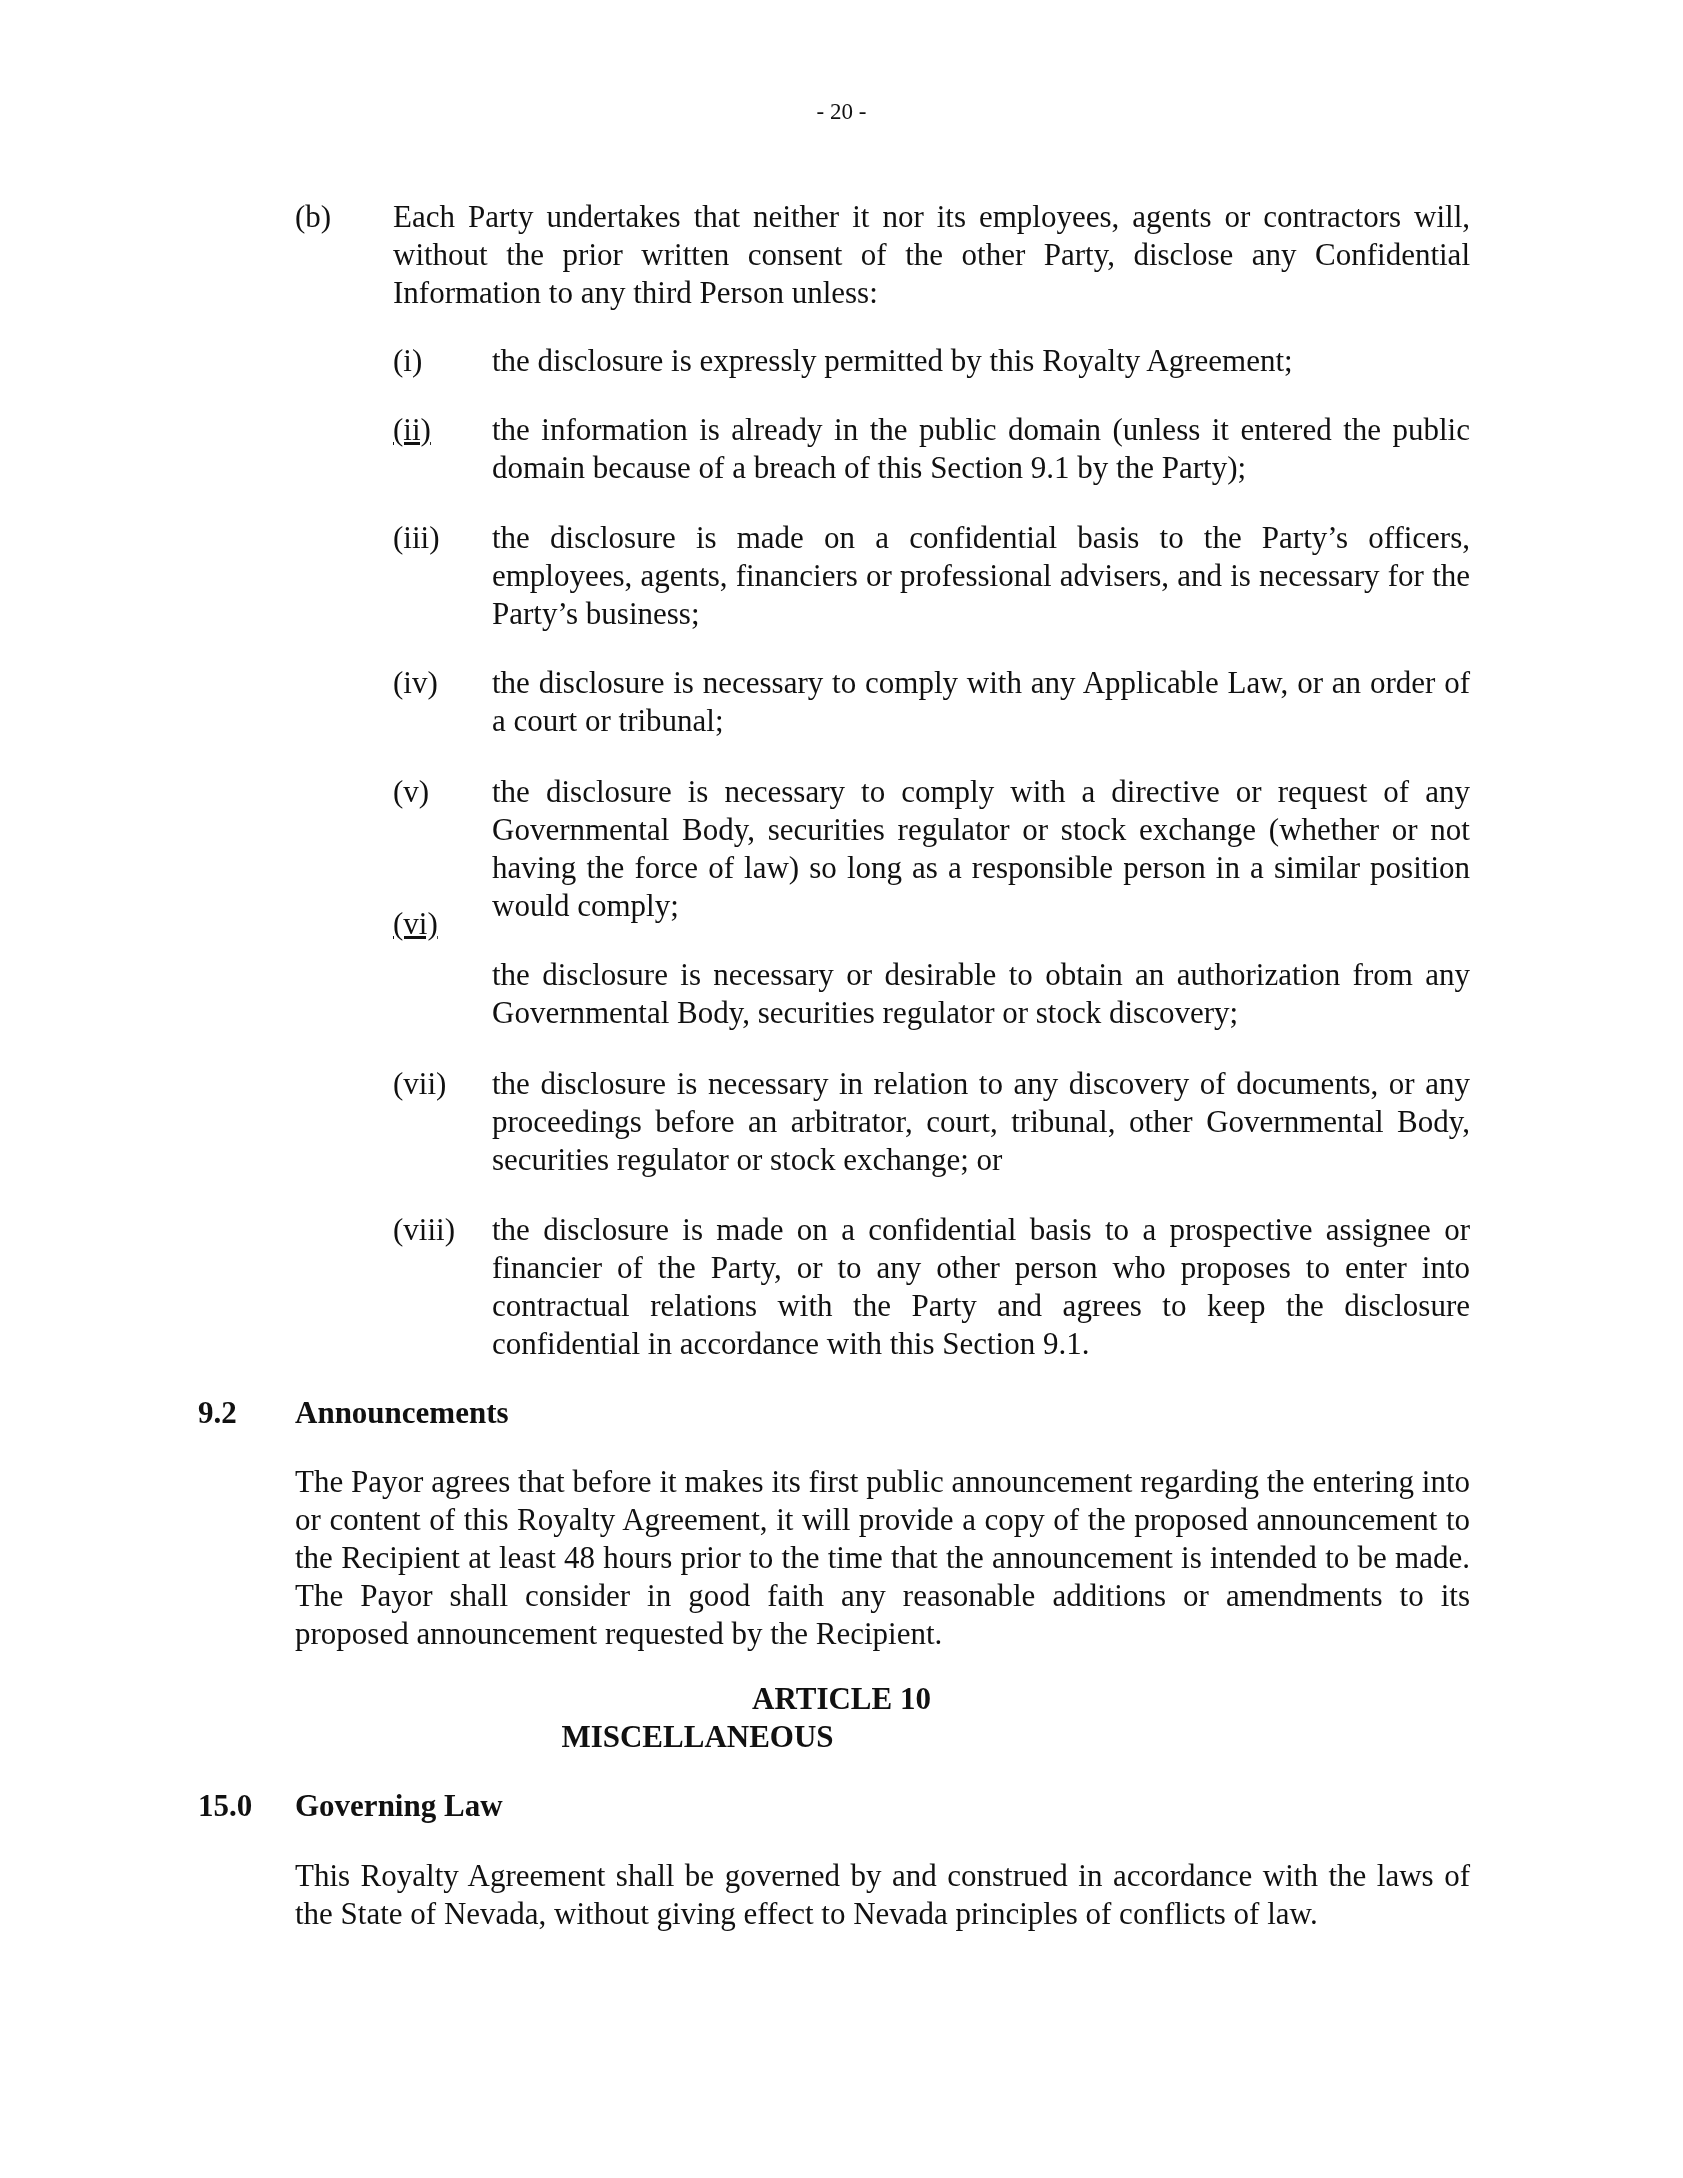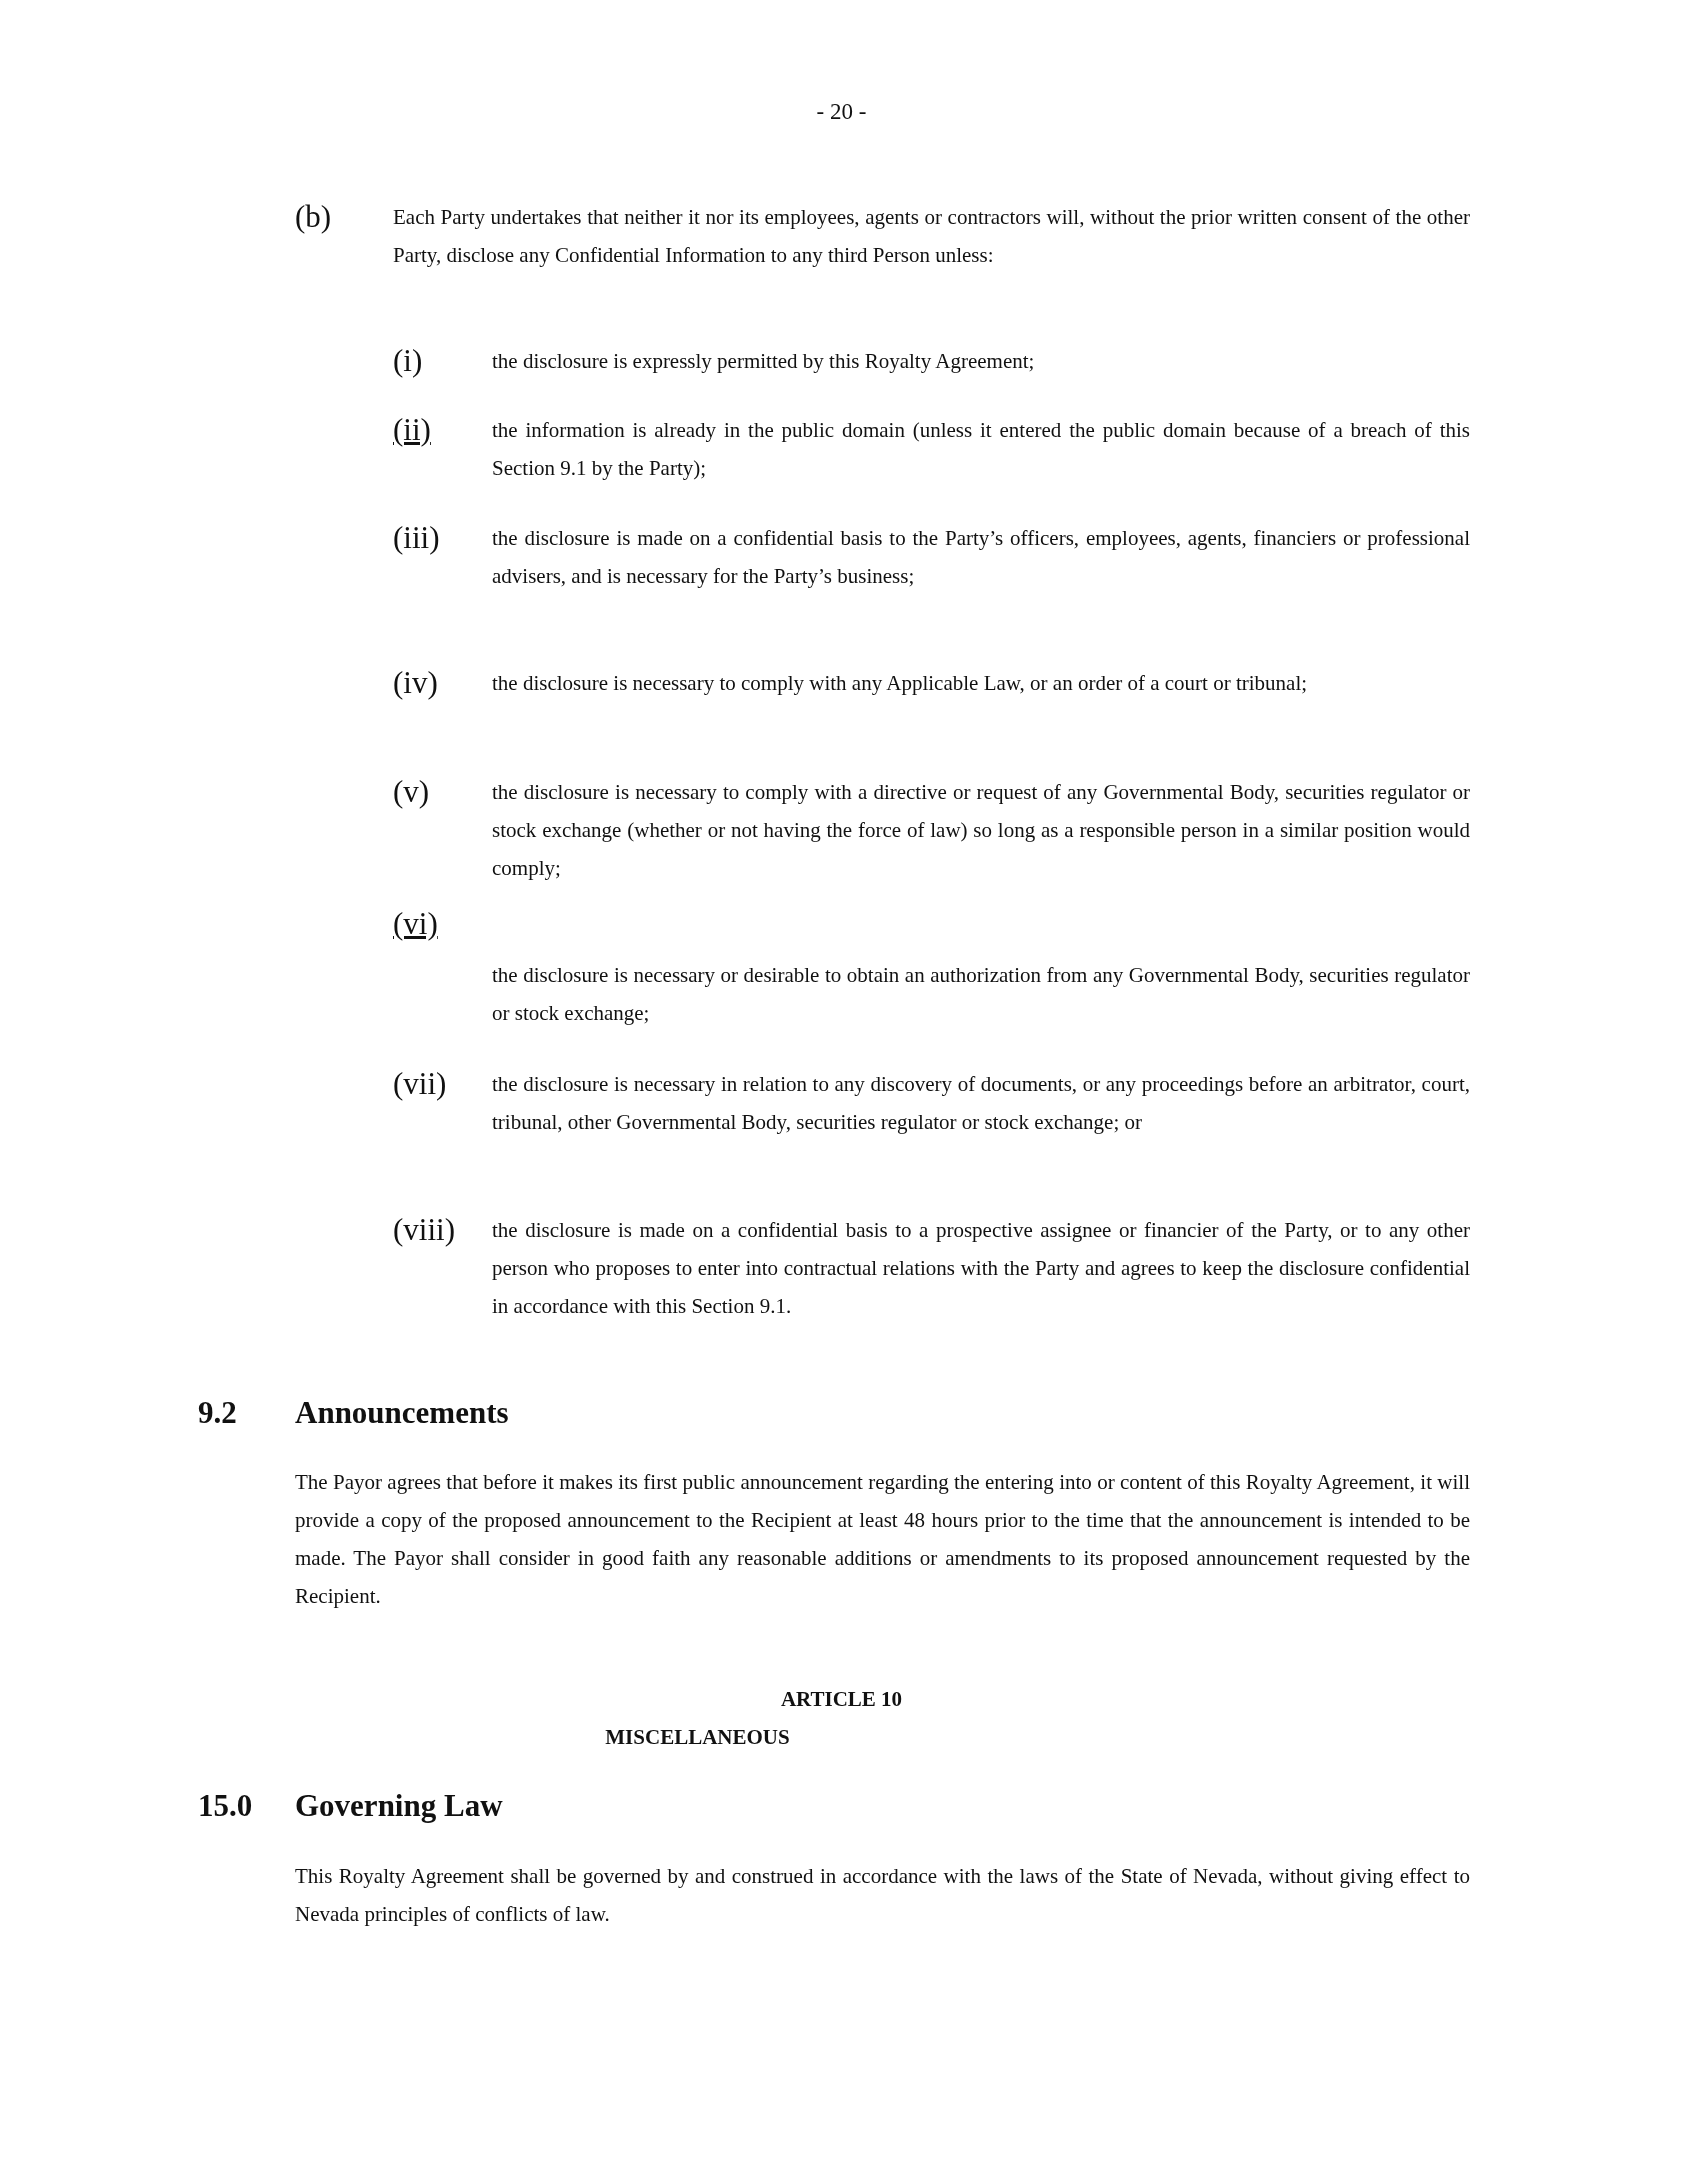--- a/index.html
+++ b/index.html
@@ -1,19 +1,19 @@
 <!DOCTYPE html>
 <html><head>
 <meta charset="utf-8">
 <style>
   html, body { margin: 0; padding: 0; background: #ffffff; }
   body { width: 1683px; height: 2178px; position: relative; overflow: hidden;
          font-family: "Liberation Serif", "DejaVu Serif", serif; color: #111; }
   .page-num { position: absolute; top: 99px; left: 0; width: 1683px; text-align: center; font-size: 23px; }
-  .block { position: absolute; font-size: 21px; line-height: 38px; }
+  .block { position: absolute; font-size: 31px; line-height: 38px; }
   .label { position: absolute; font-size: 31px; line-height: 38px; }
   .just { text-align: justify; }
   .bold { font-weight: bold; }
   .center { text-align: center; }
 </style>
 </head>
 <body>
 
 <div class="page-num">- 20 -</div>
 
@@ -29,21 +29,21 @@
 <div class="label" style="top:519px; left:393px;">(iii)</div>
 <div class="block just" style="top:519px; left:492px; width:978px;">the disclosure is made on a confidential basis to the Party’s officers, employees, agents, financiers or professional advisers, and is necessary for the Party’s business;</div>
 
 <div class="label" style="top:664px; left:393px;">(iv)</div>
 <div class="block just" style="top:664px; left:492px; width:978px;">the disclosure is necessary to comply with any Applicable Law, or an order of a court or tribunal;</div>
 
 <div class="label" style="top:773px; left:393px;">(v)</div>
 <div class="block just" style="top:773px; left:492px; width:978px;">the disclosure is necessary to comply with a directive or request of any Governmental Body, securities regulator or stock exchange (whether or not having the force of law) so long as a responsible person in a similar position would comply;</div>
 
 <div class="label" style="top:905px; left:393px;text-decoration:underline;">(vi)</div>
-<div class="block just" style="top:956px; left:492px; width:978px;">the disclosure is necessary or desirable to obtain an authorization from any Governmental Body, securities regulator or stock exchange;</div>
+<div class="block just" style="top:956px; left:492px; width:978px;">the disclosure is necessary or desirable to obtain an authorization from any Governmental Body, securities regulator or stock discovery;</div>
 
 <div class="label" style="top:1065px; left:393px;">(vii)</div>
 <div class="block just" style="top:1065px; left:492px; width:978px;">the disclosure is necessary in relation to any discovery of documents, or any proceedings before an arbitrator, court, tribunal, other Governmental Body, securities regulator or stock exchange; or</div>
 
 <div class="label" style="top:1211px; left:393px;">(viii)</div>
 <div class="block just" style="top:1211px; left:492px; width:978px;">the disclosure is made on a confidential basis to a prospective assignee or financier of the Party, or to any other person who proposes to enter into contractual relations with the Party and agrees to keep the disclosure confidential in accordance with this Section 9.1.</div>
 
 <div class="label bold" style="top:1394px; left:198px;">9.2</div>
 <div class="label bold" style="top:1394px; left:295px;">Announcements</div>
 <div class="block just" style="top:1463px; left:295px; width:1175px;">The Payor agrees that before it makes its first public announcement regarding the entering into or content of this Royalty Agreement, it will provide a copy of the proposed announcement to the Recipient at least 48 hours prior to the time that the announcement is intended to be made.  The Payor shall consider in good faith any reasonable additions or amendments to its proposed announcement requested by the Recipient.</div>

